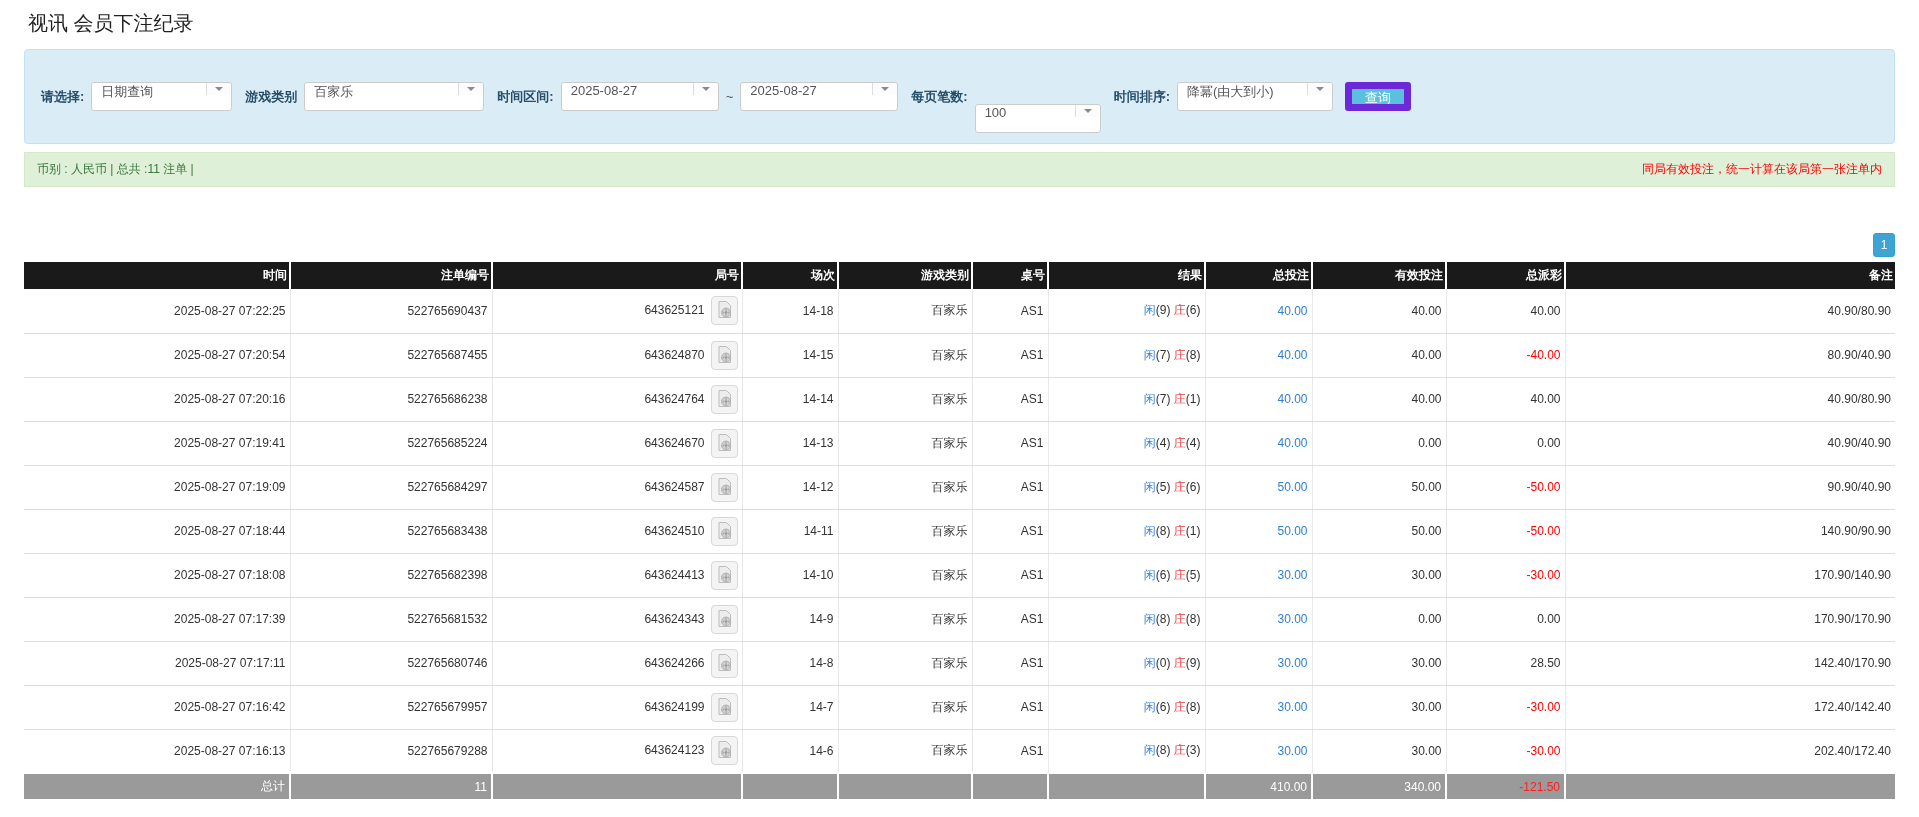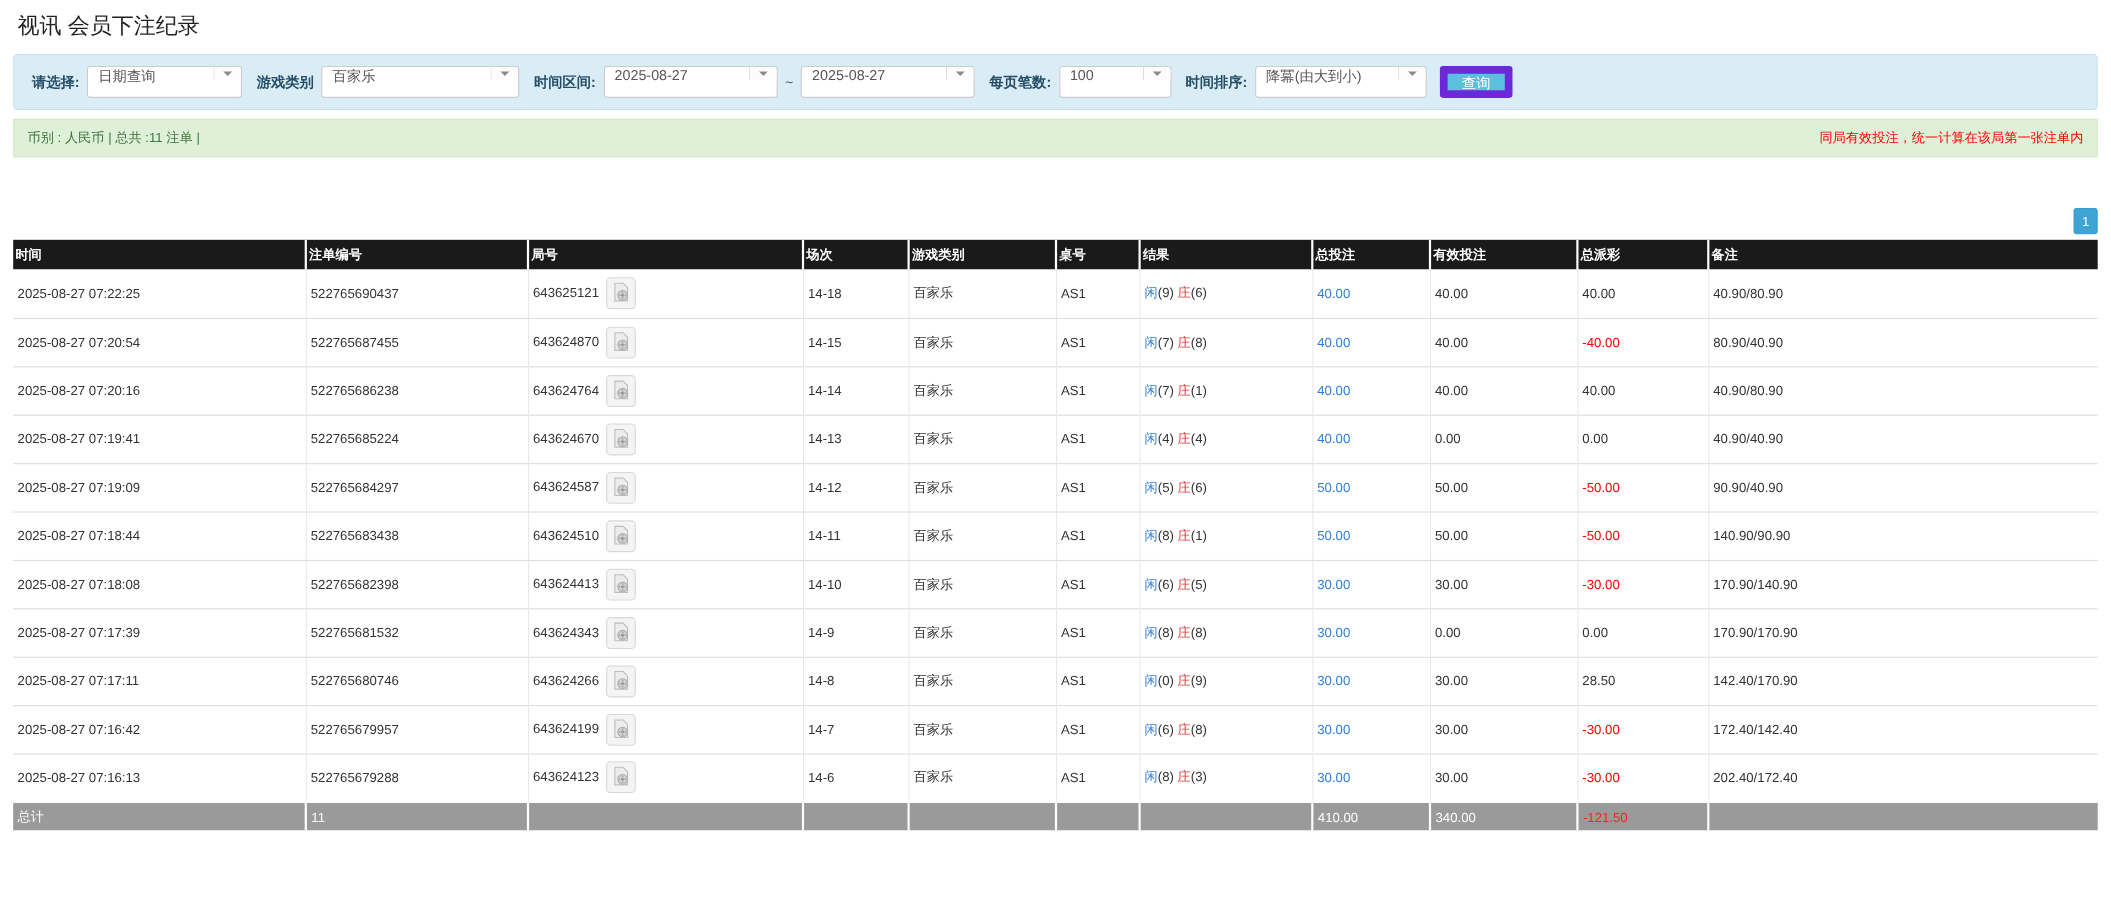--- a/index.html
+++ b/index.html
@@ -1,55 +1,55 @@
 <!DOCTYPE html>
 <html><head>
 <meta charset="utf-8">
 <style>
   * { box-sizing: border-box; }
   html,body { margin:0; padding:0; background:#fff; }
   body { font-family:"Liberation Sans","DejaVu Sans",sans-serif; color:#333; font-size:13px; }
-  .page { padding:0 12px; width:1919px; max-width:100%; }
+  .page { padding:0 24px; width:1919px; max-width:100%; }
 
   .page-title { font-size:20px; font-weight:400; color:#222; margin:10px 4px 12px 4px; }
 
   
   .filter-panel { background:#daedf6; border:1px solid #bfe1f0; border-radius:4px;
                   padding:10px 10px; display:flex; align-items:center; gap:7px; }
   .flabel { font-weight:bold; color:#254e68; white-space:nowrap; margin-left:6px; font-size:13px; }
   .combo { display:flex; align-items:flex-start; background:#fff; border:1px solid #ccc;
            border-radius:3px; height:29px; cursor:pointer; }
   .combo-text { flex:1; display:flex; align-items:center; padding:0 9px; color:#555;
                 white-space:nowrap; overflow:hidden; font-size:13px; }
   .combo-caret { width:25px; display:flex; align-items:center; justify-content:center;
                  border-left:1px solid #ddd; background:#fcfcfc; border-radius:0 3px 3px 0; }
   .combo-caret::after { content:""; width:0; height:0; border:4px solid transparent;
                         border-top-color:#8a8a8a; margin-top:4px; }
   .w-query{width:141px;} .w-game{width:180px;} .w-date{width:158px;}
-  .w-size{width:102px;} .w-sort{width:156px;}
+  .w-size{width:126px;margin-top:44px;} .w-sort{width:156px;}
   .tilde { color:#555; }
   .btn-search { background:#5bc0de; border:7px solid #6d28d9; color:#fff; font-size:13px;
                 height:29px; padding:0 13px; border-radius:3px; margin-left:5px; cursor:pointer;
                 font-family:inherit; }
 
   
   .info-bar { margin-top:8px; background:#dff0d8; border:1px solid #d6e9c6; border-radius:0;
               padding:8px 12px; display:flex; justify-content:space-between; align-items:center;
               font-size:12px; color:#3c763d; }
   .note-red { color:#ff0000; }
 
   
   .pagination { display:flex; justify-content:flex-end; margin-top:46px; margin-bottom:5px; }
   .page-btn { display:inline-flex; align-items:center; justify-content:center; min-width:22px;
               height:24px; padding:0 6px; background:#3fa3d4; border:1px solid #31a0ce;
               border-radius:3px; color:#fff; font-size:12px; cursor:pointer; }
 
   
   table { width:100%; border-collapse:collapse; table-layout:fixed; font-size:12px;
-          text-align:left; }
+          text-align:right; }
   thead th { background:#1a1a1a; color:#fff; font-weight:bold; height:27px; padding:4px 2px;
              border-left:2px solid #fff; font-size:12px; }
   thead th:first-child { border-left:none; }
   tbody td { height:44px; border-bottom:1px solid #ddd; border-left:1px solid #e8e8e8;
              padding:2px 4px; background:#fff; color:#333; }
   tbody td:first-child { border-left:none; }
   .video-btn { display:inline-block; vertical-align:middle; margin-left:6px; width:27px;
                height:29px; background:#f4f4f4; border:1px solid #d8d8d8; border-radius:4px;
                padding:3px 3px 0 3px; cursor:pointer; }
   .res-p { color:#2f7ed8; }

